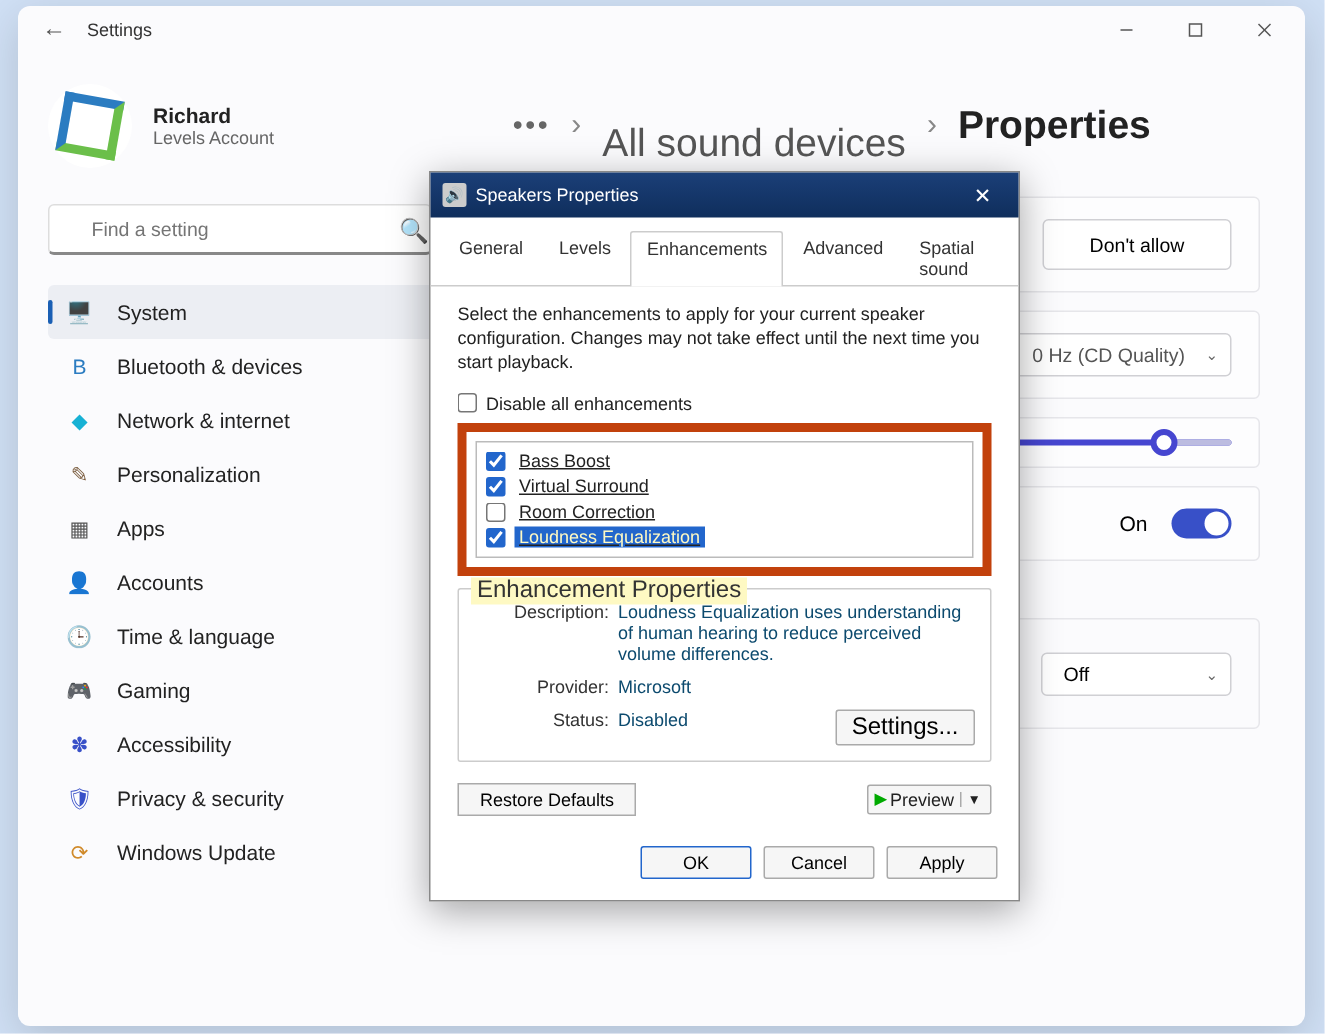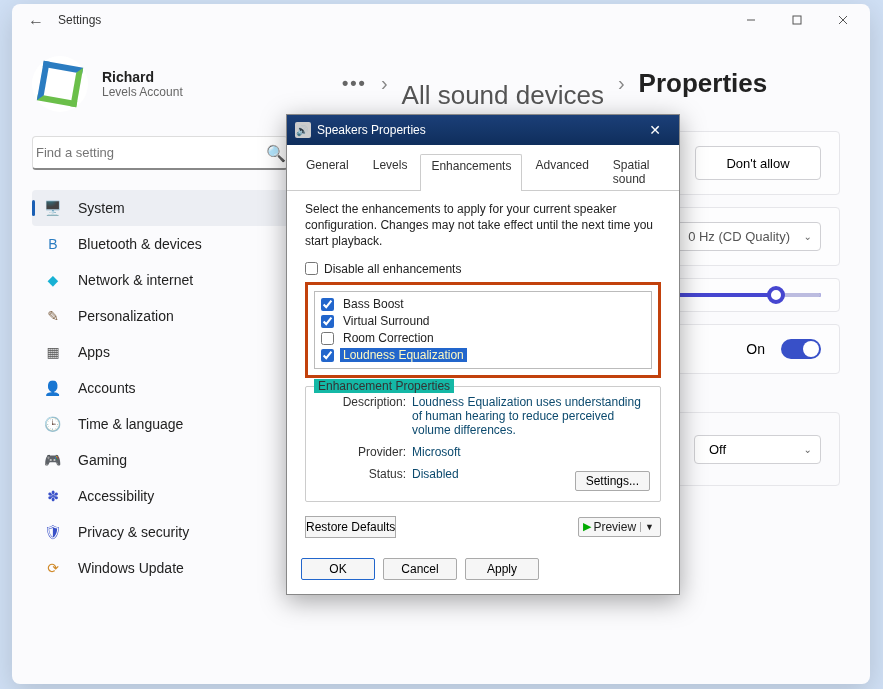--- a/index.html
+++ b/index.html
@@ -16,21 +16,21 @@
 
 .settings-body { flex: 1; display: flex; }
 .sidebar { width: 300px; padding: 20px 8px 0 20px; }
 .user { display: flex; align-items: center; gap: 14px; margin-bottom: 24px; }
 .avatar { width: 56px; height: 56px; border-radius: 50%; background: #fff; display:flex; align-items:center; justify-content:center; }
 .avatar-inner { width: 40px; height: 40px; border: 6px solid #6bbf4a; border-left-color:#2b7cc1; border-top-color:#2b7cc1; transform: rotate(10deg); }
 .user-name { font-size: 14px; font-weight: 600; color: #222; }
 .user-sub { font-size: 12px; color: #666; }
 
 .searchbox { position: relative; margin-bottom: 20px; }
-.searchbox input { width: 256px; height: 34px; border: 1px solid #ddd; border-bottom: 2px solid #888; border-radius: 4px; padding: 0 34px 0 3px; font-size: 13px; background: #fff; }
+.searchbox input { width: 256px; height: 34px; border: 1px solid #ddd; border-bottom: 2px solid #888; border-radius: 4px; padding: 0 34px 0 28px; font-size: 13px; background: #fff; }
 .searchbox .icon { position: absolute; right: 18px; top: 8px; color: #666; }
 
 .nav { list-style: none; }
 .nav li { display: flex; align-items: center; gap: 16px; height: 36px; padding: 0 12px; border-radius: 4px; font-size: 14px; color: #222; cursor: default; position: relative; }
 .nav li.active { background: #eceef3; }
 .nav li.active::before { content:""; position:absolute; left:0; top:10px; width:3px; height:16px; background:#1a5fb4; border-radius:2px; }
 .nav .nicon { width: 18px; height: 18px; display:flex; align-items:center; justify-content:center; font-size:14px; }
 
 .main { flex: 1; padding: 20px 30px 0 30px; overflow: hidden; }
 .breadcrumb { display: flex; align-items: center; gap: 14px; font-size: 26px; font-weight: 600; color: #222; margin-bottom: 20px; }
@@ -65,39 +65,39 @@
 .dlg-titlebar .icon { width:16px; height:16px; background:#ccc; border-radius:2px; margin-right:6px; display:flex;align-items:center;justify-content:center;font-size:10px;color:#333;}
 .dlg-titlebar .sp { flex:1; }
 .dlg-titlebar .x { width:40px; height:24px; display:flex; align-items:center; justify-content:center; font-size:14px; }
 .tabs { display:flex; border-bottom:1px solid #ccc; padding: 8px 8px 0 8px; gap:2px; font-size:12px;}
 .tab { padding:4px 10px; border:1px solid transparent; border-bottom:none; color:#333; }
 .tab.active { border-color:#ccc; background:#fff; position:relative; top:1px; border-radius:2px 2px 0 0;}
 .dlg-body { padding: 10px 18px 10px 18px; font-size:12px; color:#222;}
 .desc { margin-bottom:12px; line-height:1.35; }
 .disable-row { display:flex; align-items:center; gap:6px; margin-bottom:6px; }
 .disable-row input { width:13px; height:13px; }
-.enh-list { border:3px solid #c2410c; padding:6px 6px; margin-bottom:8px; }
+.enh-list { border:6px solid #c2410c; padding:6px 6px; margin-bottom:8px;text-decoration:underline; }
 .enh-inner { border:1px solid #bbb; padding:4px 6px; }
 .enh-item { display:flex; align-items:center; gap:6px; height:17px; font-size:12px;}
 .enh-item input { width:13px; height:13px; accent-color:#2266cc;}
 .enh-item.sel span { background:#2266cc; color:#fef9c3; padding:0 3px;}
 .enh-item span { padding:0 3px; }
 .props { border:1px solid #ccc; border-radius:2px; padding:8px 10px 12px 10px; position:relative; margin-top:6px;}
-.props .legend { position:absolute; top:-8px; left:8px; background:#14b8a6; padding:0 4px; font-size:12px; color:#333;}
+.props .legend { position:absolute; top:-8px; left:8px; background:#fef9c3; padding:0 4px; font-size:16px; color:#333;}
 .props-row { display:flex; margin-bottom:8px; font-size:12px;}
 .props-row .lbl { width: 96px; text-align:right; padding-right:6px; color:#333;}
 .props-row .val { flex:1; color:#0c4a6e;}
-.props .settings-btn { position:absolute; right:10px; bottom:10px; border:1px solid #aaa; background:#f6f6f6; font-size:12px; padding:2px 10px; border-radius:2px;}
+.props .settings-btn { position:absolute; right:10px; bottom:10px; border:1px solid #aaa; background:#f6f6f6; font-size:16px; padding:2px 10px; border-radius:2px;}
 .bottom-row { display:flex; align-items:center; margin-top:14px; gap:8px;}
-.bottom-row .restore { border:1px solid #aaa; background:#f6f6f6; font-size:12px; padding:3px 0; border-radius:0;}
+.bottom-row .restore { border:1px solid #aaa; background:#f6f6f6; font-size:12px; padding:3px 14px; border-radius:0;}
 .bottom-row .sp { flex:1; }
 .preview { border:1px solid #aaa; background:#f6f6f6; font-size:12px; padding:2px 6px 2px 4px; border-radius:2px; display:flex; align-items:center; gap:2px;}
 .preview .tri { color:#0a0; font-size:11px;}
 .preview .dd { border-left:1px solid #aaa; padding-left:4px; margin-left:2px; font-size:9px;}
-.dlg-footer { display:flex; gap:8px; padding:10px 14px 14px 14px;}
+.dlg-footer { display:flex; justify-content:flex-end; gap:8px; padding:10px 14px 14px 14px;}
 .dlg-footer button { width:74px; height:22px; font-size:12px; border:1px solid #aaa; background:#f6f6f6; border-radius:2px;}
 .dlg-footer button.primary { border:1px solid #2266cc; }
 </style>
 </head>
 <body>
 
 <div class="settings-window">
   <div class="titlebar">
     <div class="back">←</div>
     <div class="title">Settings</div>

